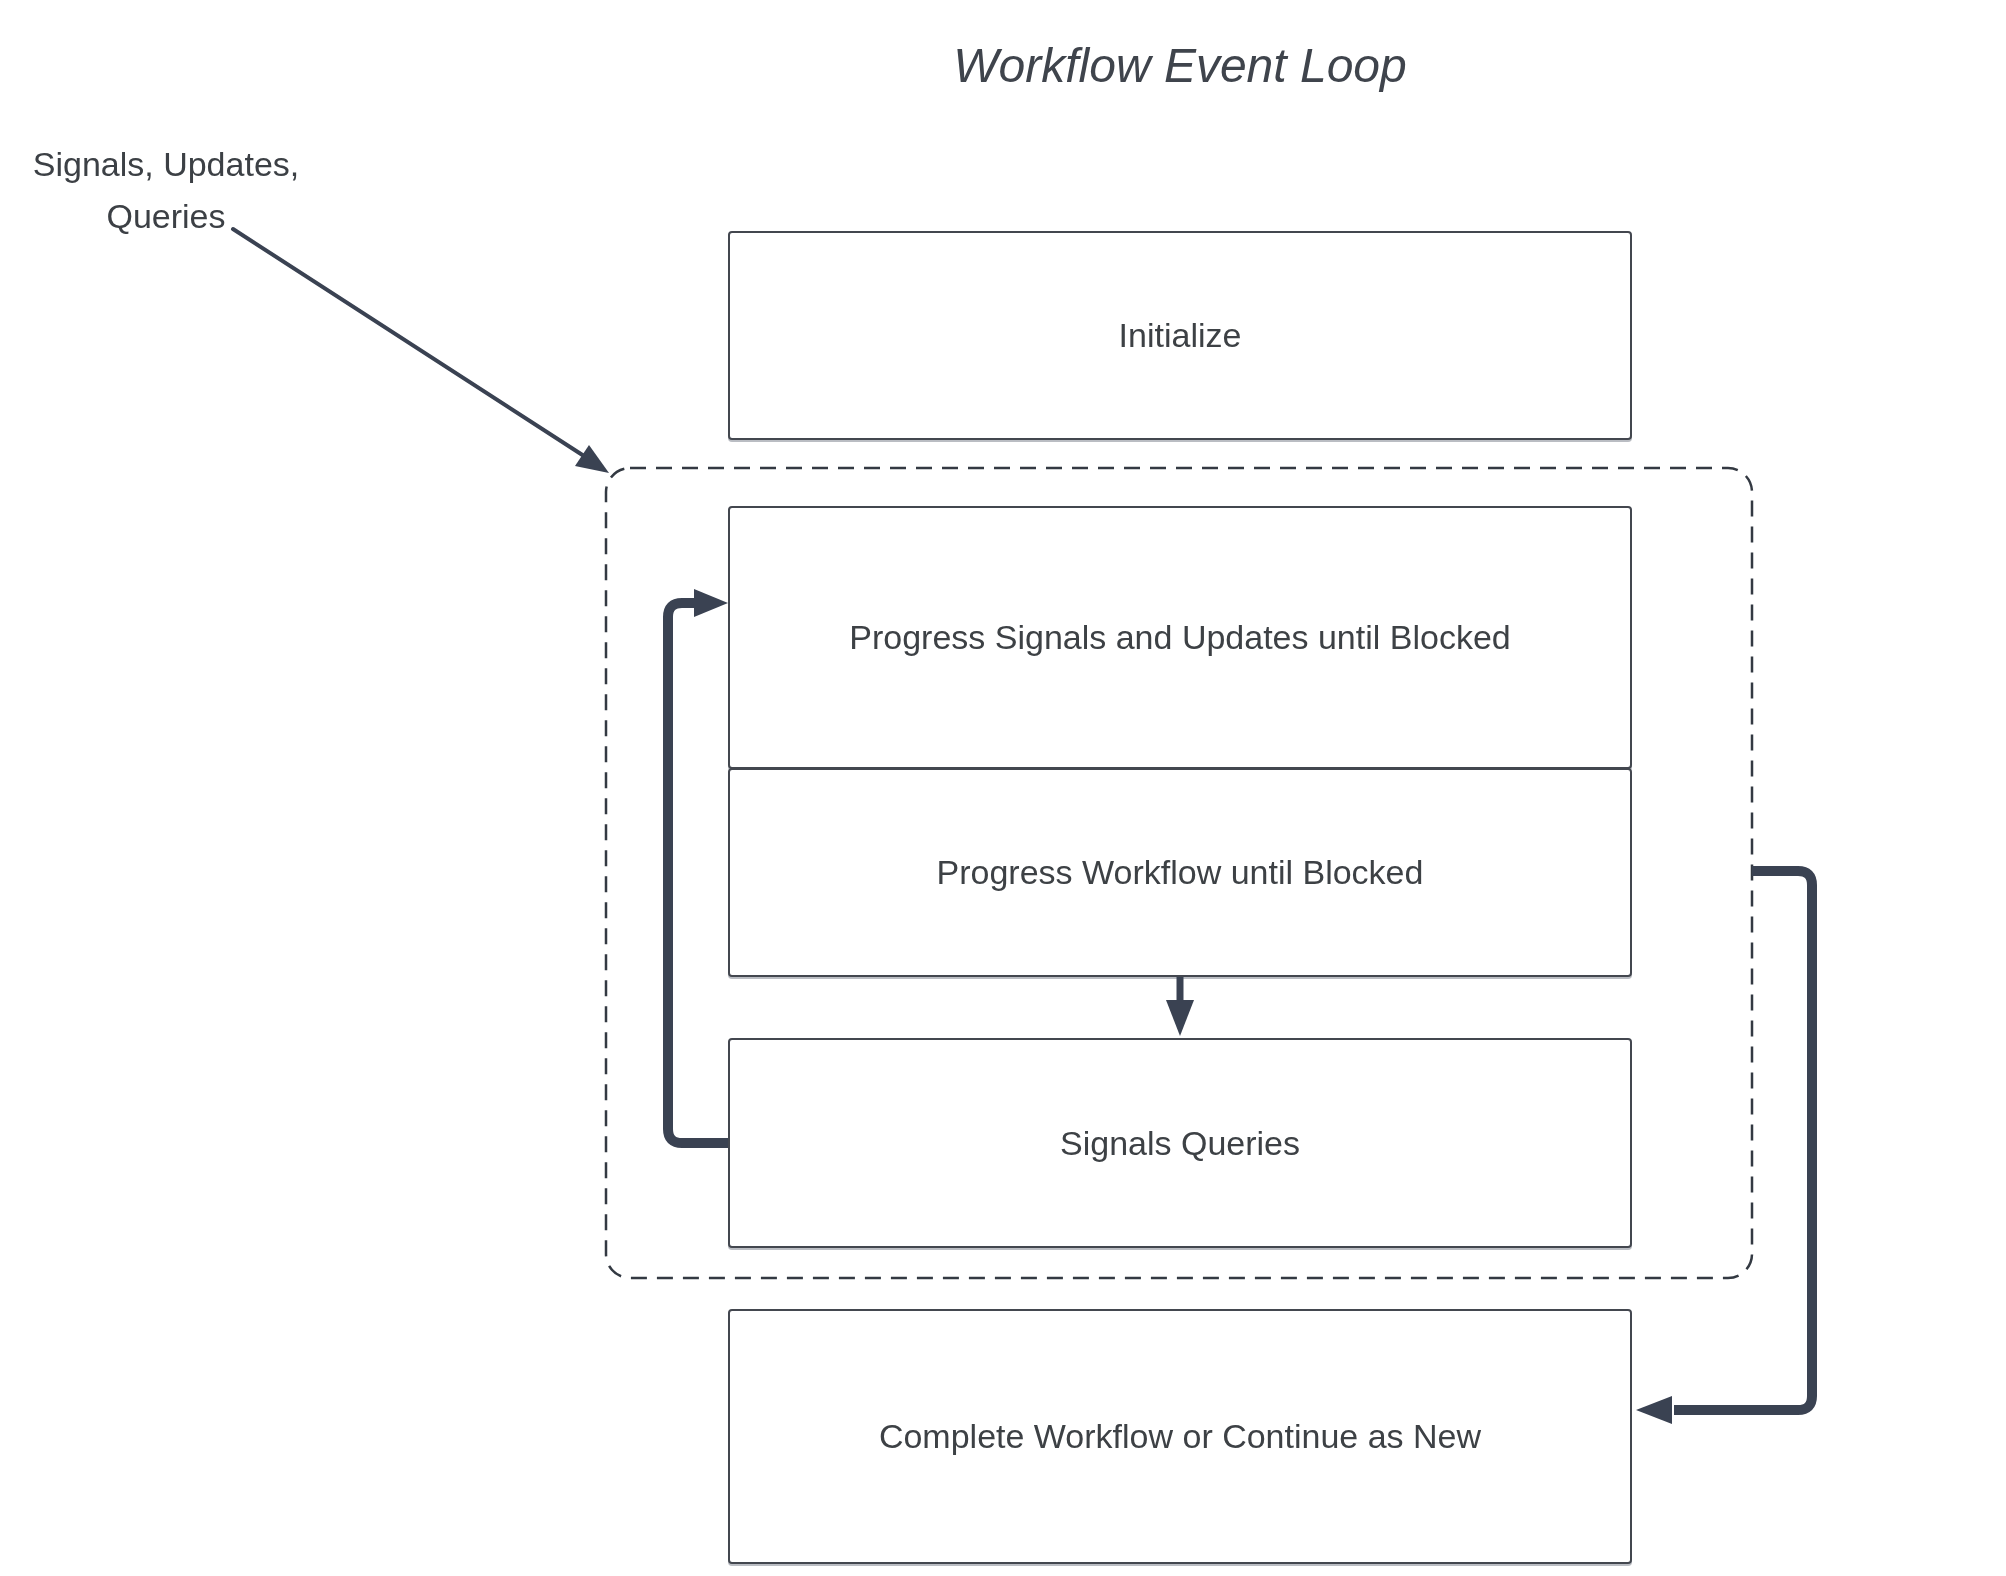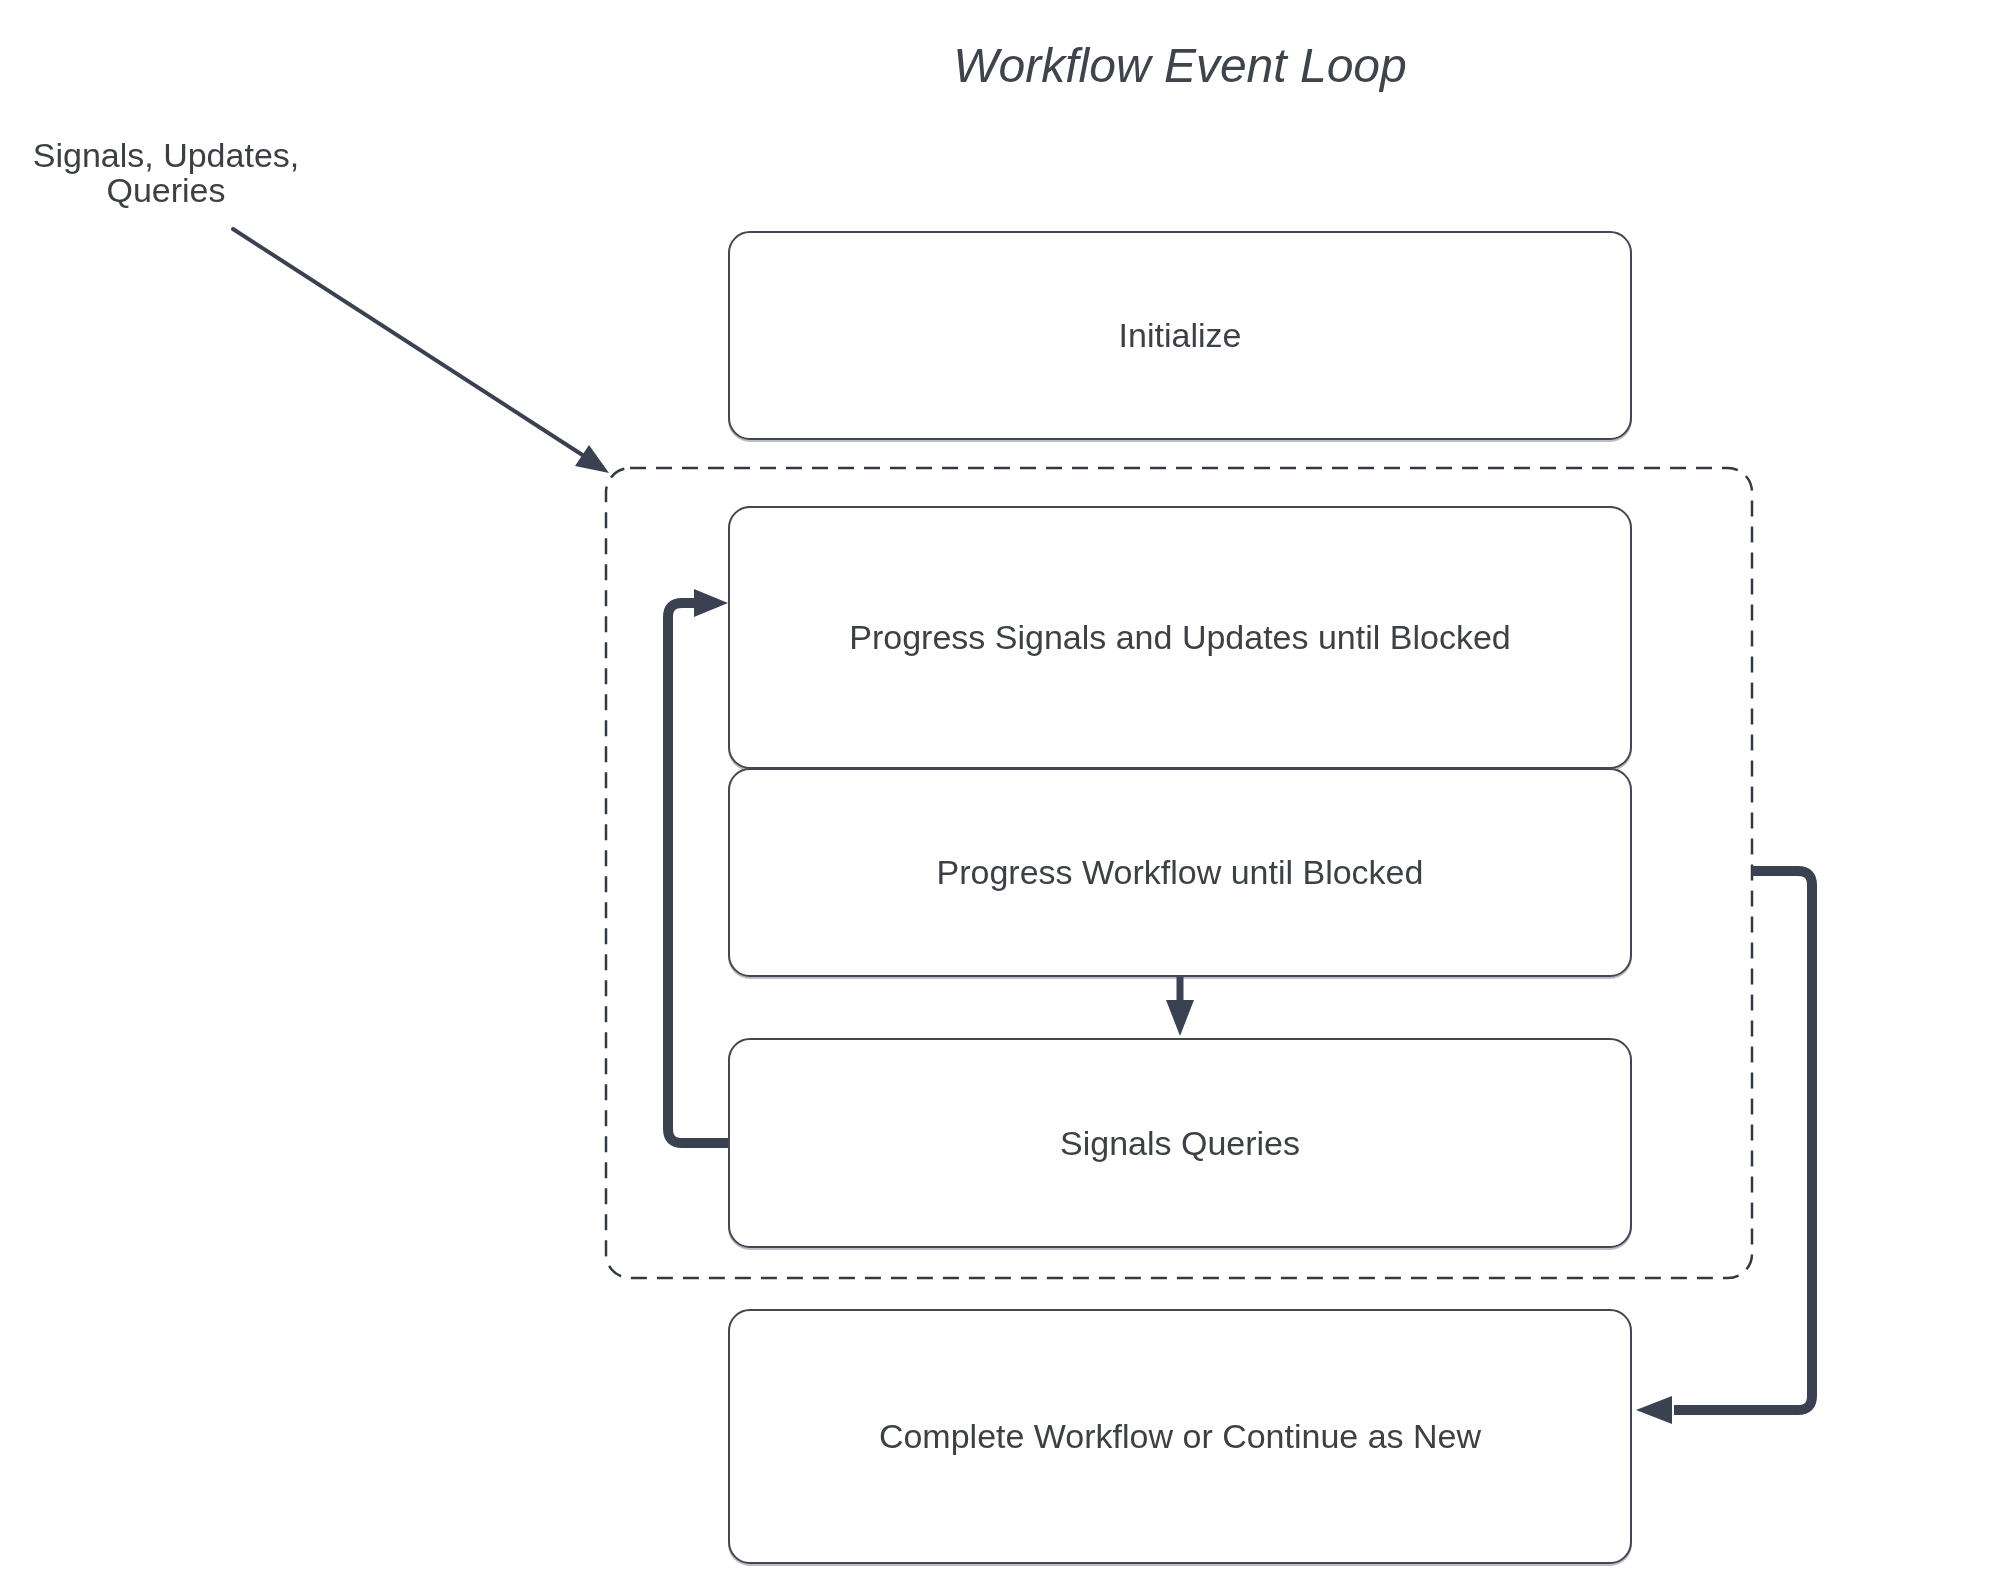--- a/index.html
+++ b/index.html
@@ -32,21 +32,21 @@
     color:#3F444C;
     white-space:nowrap;
   }
   .external-label{
     position:absolute;
     left:6px;
     top:138px;
     width:320px;
     text-align:center;
     font-size:34px;
-    line-height:35px;
+    line-height:52px;
     color:#3C4045;
     white-space:pre-line;
   }
   .connector-layer{
     position:absolute;
     left:0;top:0;
     width:2006px;
     height:1576px;
   }
   .connector-layer .thick{
@@ -74,21 +74,21 @@
     stroke:#333942;
     stroke-width:2.5;
     stroke-dasharray:16 10;
   }
   .node{
     position:absolute;
     left:728px;
     width:904px;
     background:#FFFFFF;
     border:2px solid var(--box-border);
-    border-radius:22px;
+    border-radius:4px;
     box-shadow:0 2px 0 rgba(58,66,82,0.35);
     display:flex;
     align-items:center;
     justify-content:center;
     font-size:34px;
     color:var(--text);
   }
   .node-initialize{top:231px;height:209px;}
   .node-progress-signals{top:506px;height:263px;}
   .node-progress-workflow{top:768px;height:209px;}

